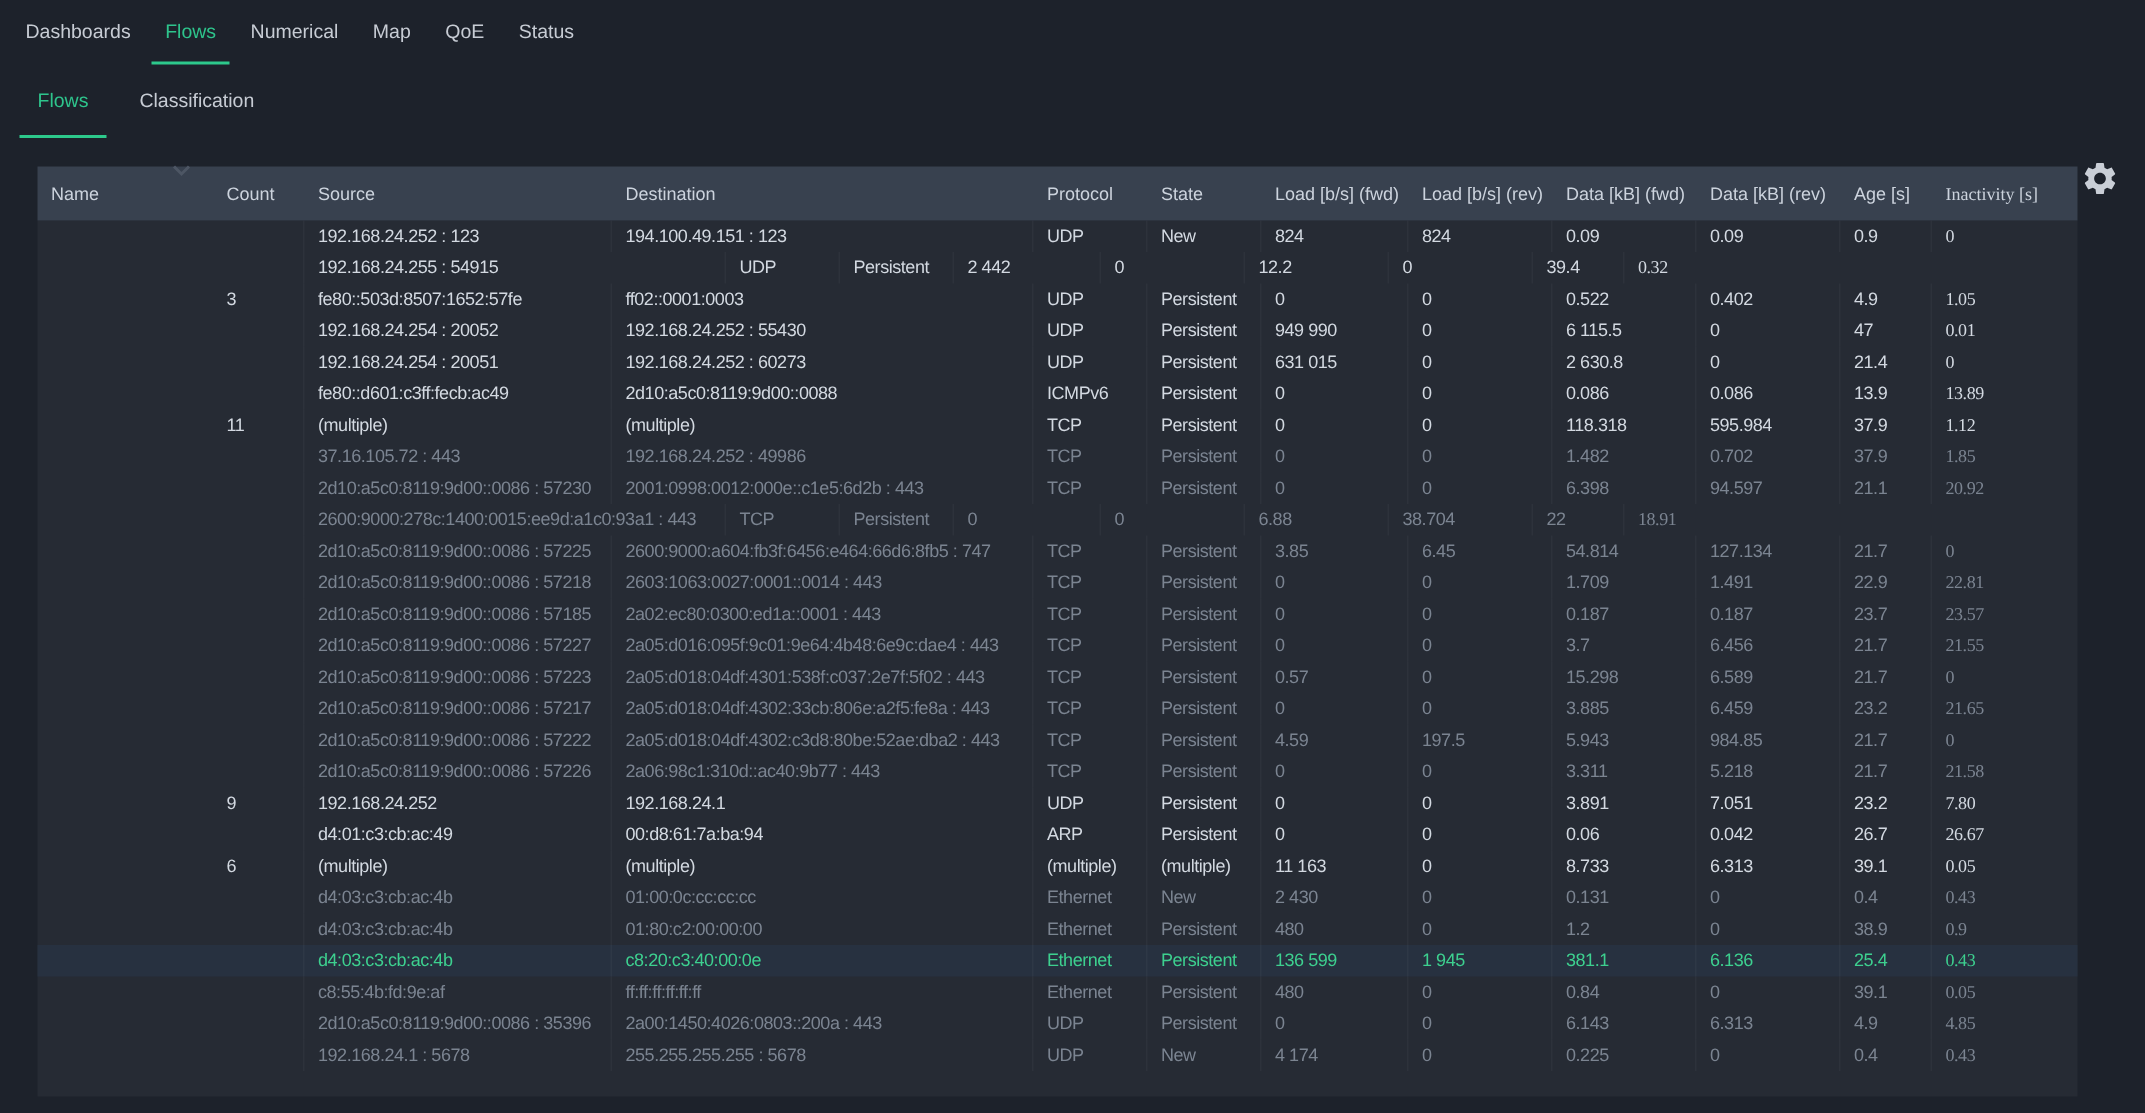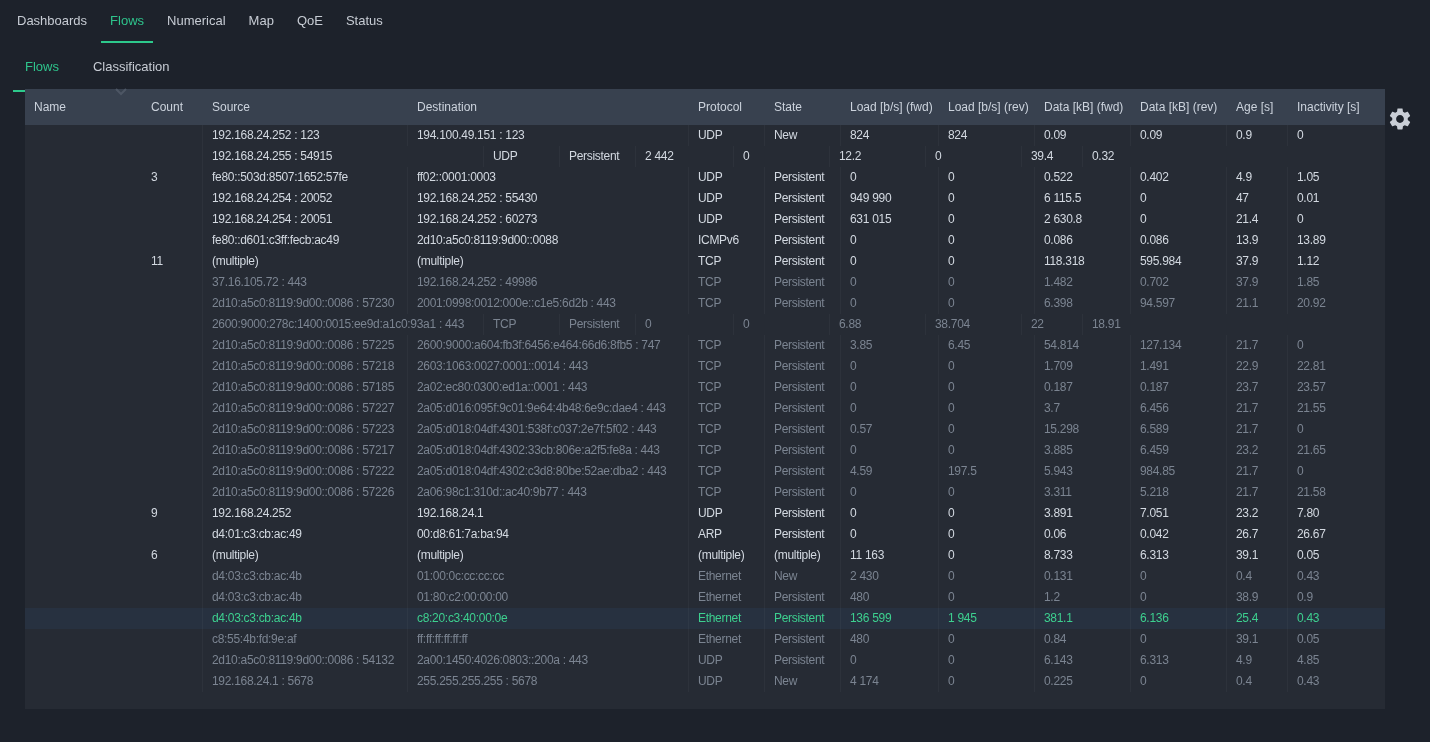--- a/index.html
+++ b/index.html
@@ -32,21 +32,21 @@
   }
   .subnav .nav-item {
     display:flex; align-items:center;
     padding:0 12px; margin-right:10px;
     color:#c7ccd4; cursor:pointer;
     border-bottom:2px solid transparent;
   }
   .subnav .nav-item.active { color:#2ec48c; border-bottom-color:#2dc98c; }
 
   
-  .table-wrap { position:absolute; left:25px; top:89px; width:1360px; }
+  .table-wrap { position:absolute; left:25px; top:111px; width:1360px; }
   .thead {
     display:flex; height:36px; align-items:center;
     background:#38414f; color:#ccd3dd; font-size:12px;
     position:relative;
   }
   .hcell { padding-left:9px; white-space:nowrap; overflow:hidden; }
   .tbody { background:#262b34; padding-bottom:17px; }
   .trow { display:flex; height:21px; line-height:21px; }
   .trow .cell {
     font-size:12px; letter-spacing:-0.3px;
@@ -64,21 +64,21 @@
   .c-count { width:61px;  }
   .c-source{ width:205px; }
   .c-dest  { width:281px; }
   .c-proto { width:76px;  }
   .c-state { width:76px;  }
   .c-lfwd  { width:98px;  }
   .c-lrev  { width:96px;  }
   .c-dfwd  { width:96px;  }
   .c-drev  { width:96px;  }
   .c-age   { width:61px;  }
-  .c-inact { width:97px; border-right:none !important; }
+  .c-inact { width:97px; border-right:none !important;font-family:Liberation Serif, serif; }
 
   
   .cell.c-name { padding-left:5px; display:flex; align-items:center;margin-top:34px; }
   .exp { display:inline-block; width:14px; flex:0 0 14px; position:relative; height:21px; }
   .exp.tri-right::before {
     content:""; position:absolute; left:3px; top:6px;
     border-left:7px solid #2176c7;
     border-top:4.5px solid transparent;
     border-bottom:4.5px solid transparent;
   }
@@ -557,21 +557,21 @@
         <div class="cell c-drev">0</div>
         <div class="cell c-age">39.1</div>
         <div class="cell c-inact">0.05</div>
       </div>
       <div class="trow sub">
         <div class="cell c-name">
           <span class="exp"></span>
           <span></span>
         </div>
         <div class="cell c-count"></div>
-        <div class="cell c-source">2d10:a5c0:8119:9d00::0086 : 54132</div>
+        <div class="cell c-source">2d10:a5c0:8119:9d00::0086 : 35396</div>
         <div class="cell c-dest">2a00:1450:4026:0803::200a : 443</div>
         <div class="cell c-proto">UDP</div>
         <div class="cell c-state">Persistent</div>
         <div class="cell c-lfwd">0</div>
         <div class="cell c-lrev">0</div>
         <div class="cell c-dfwd">6.143</div>
         <div class="cell c-drev">6.313</div>
         <div class="cell c-age">4.9</div>
         <div class="cell c-inact">4.85</div>
       </div>

